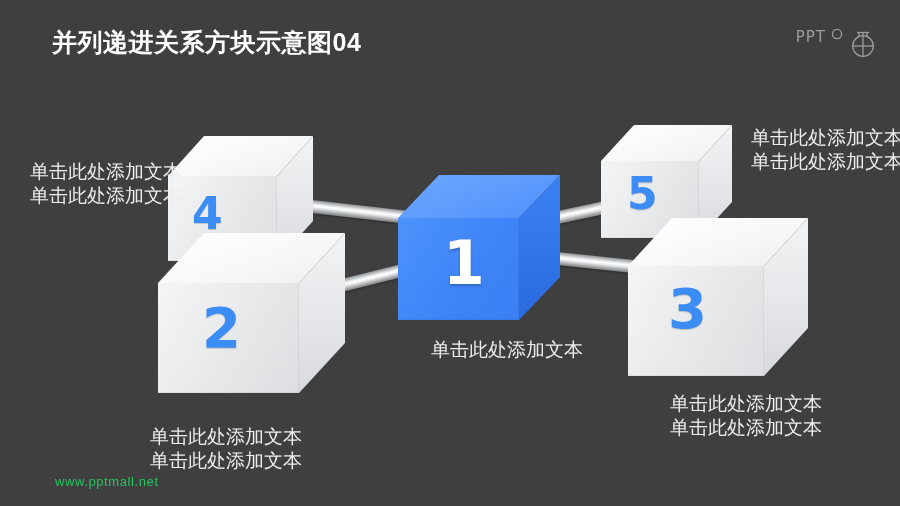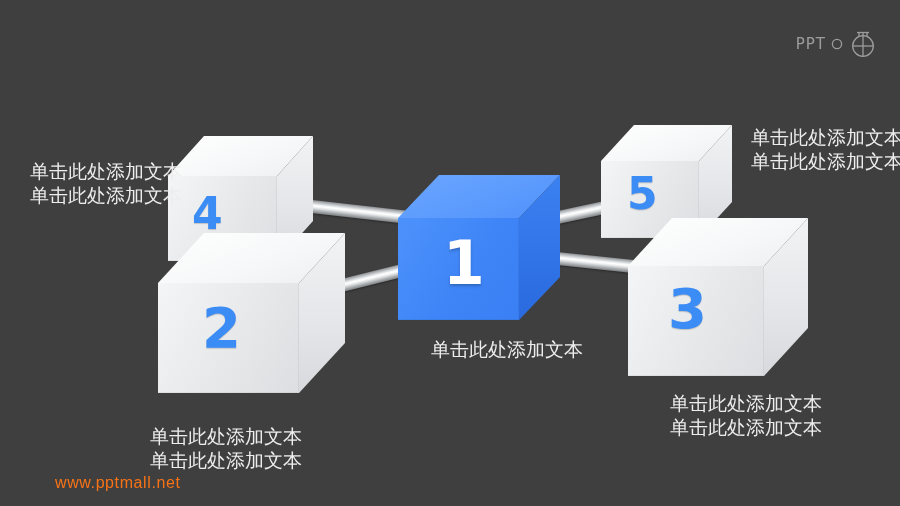--- a/index.html
+++ b/index.html
@@ -15,33 +15,33 @@
   }
 
   
   #title {
     position:absolute; left:52px; top:26px;
     font-size:25px; font-weight:700; color:#ffffff;
     letter-spacing:0.5px; white-space:nowrap;
   }
   #logo {
     position:absolute; right:22px; top:28px;
-    display:flex; align-items:center; gap:5px;
+    display:flex; align-items:flex-start; gap:5px;
     opacity:.62;
   }
   #logo .lg-text {
     font-size:15px; color:#d6d6d6; letter-spacing:1px;
     font-family:"DejaVu Sans",sans-serif;
   }
   #logo svg { display:block; }
 
   
   #watermark {
     position:absolute; left:55px; top:474px;
-    font-size:16px; color:#f97316; letter-spacing:.6px;
+    font-size:13px; color:#22c55e; letter-spacing:.6px;
     font-family:"Liberation Sans",sans-serif;
   }
 
   
   .caption { position:absolute; color:#ededed; font-size:19px; line-height:24px; white-space:nowrap; }
 
   
   .cube { position:absolute; }
   .cube .face { position:absolute; }
 
@@ -89,20 +89,21 @@
     border-radius:50%;
     background:linear-gradient(180deg,#cfd2d5 0%,#ffffff 45%,#9ea2a5 100%);
   }
   .rod.flip::after { right:auto; left:-1px; }
 </style>
 </head>
 <body>
 
 <div id="slide">
 
+  <div id="title">并列递进关系方块示意图04</div>
 
   <div id="logo">
     <span class="lg-text">PPT</span>
     <span>
       <svg width="12" height="12" viewBox="0 0 12 12">
         <circle cx="6" cy="6" r="4.6" fill="none" stroke="#d6d6d6" stroke-width="1.3"></circle>
       </svg>
     </span>
     <span>
       <svg width="30" height="32" viewBox="0 0 30 32">

